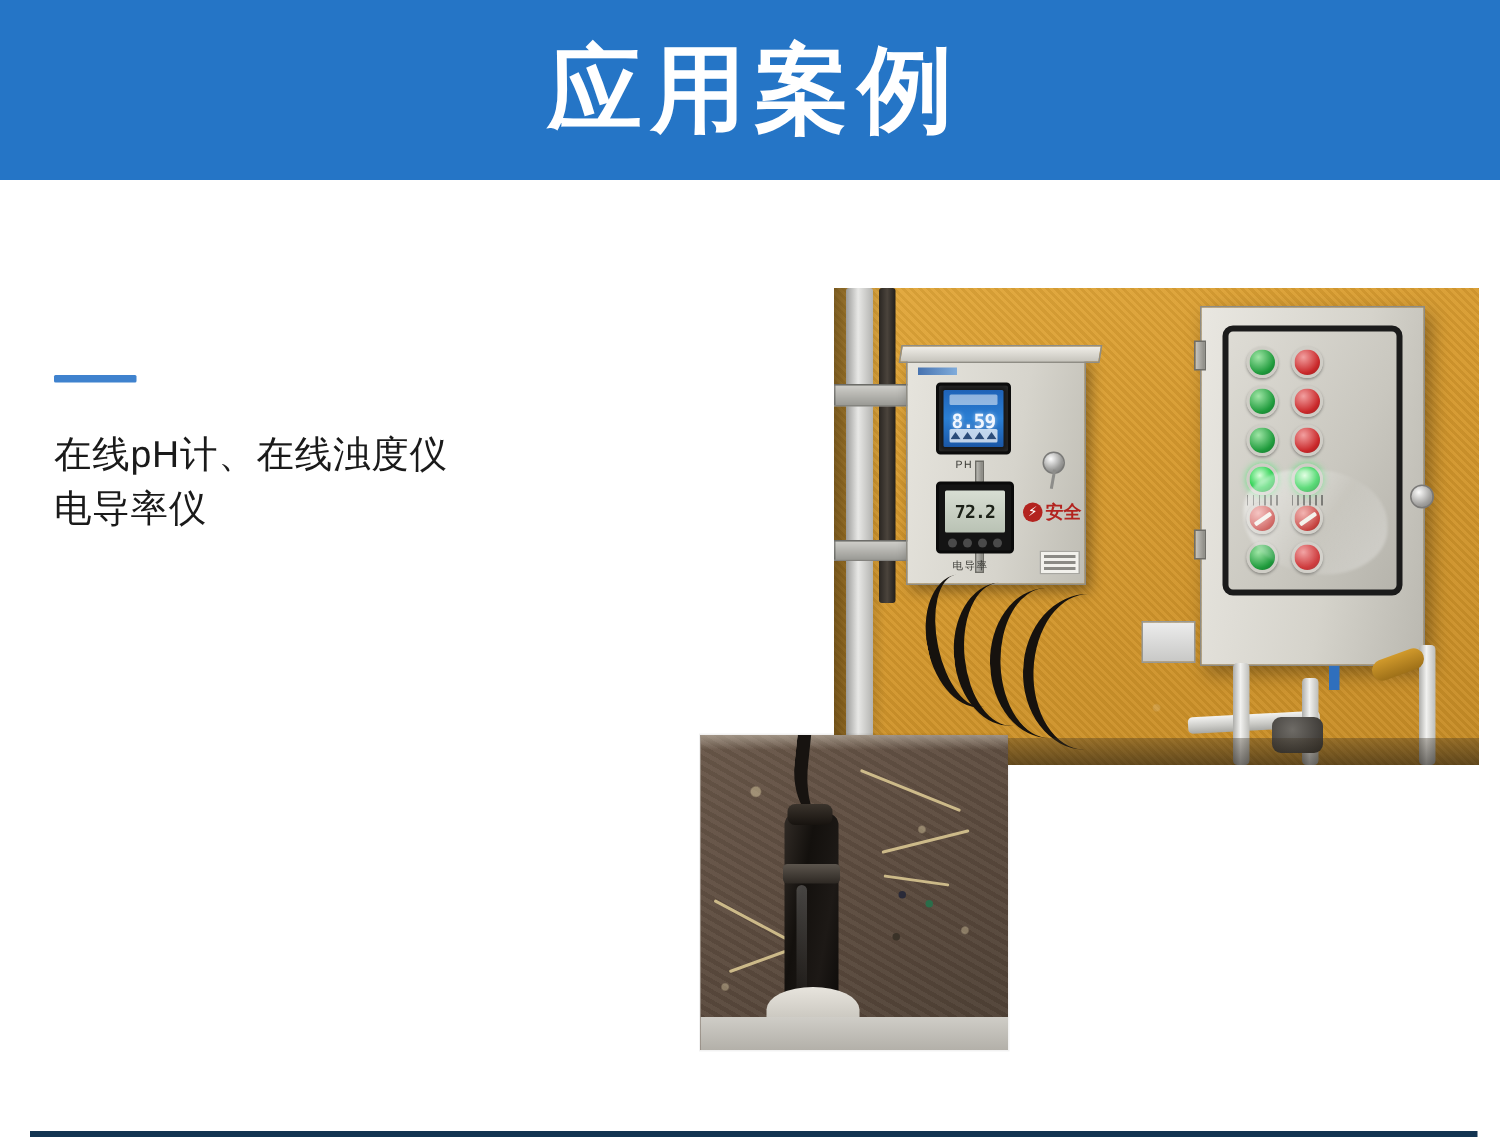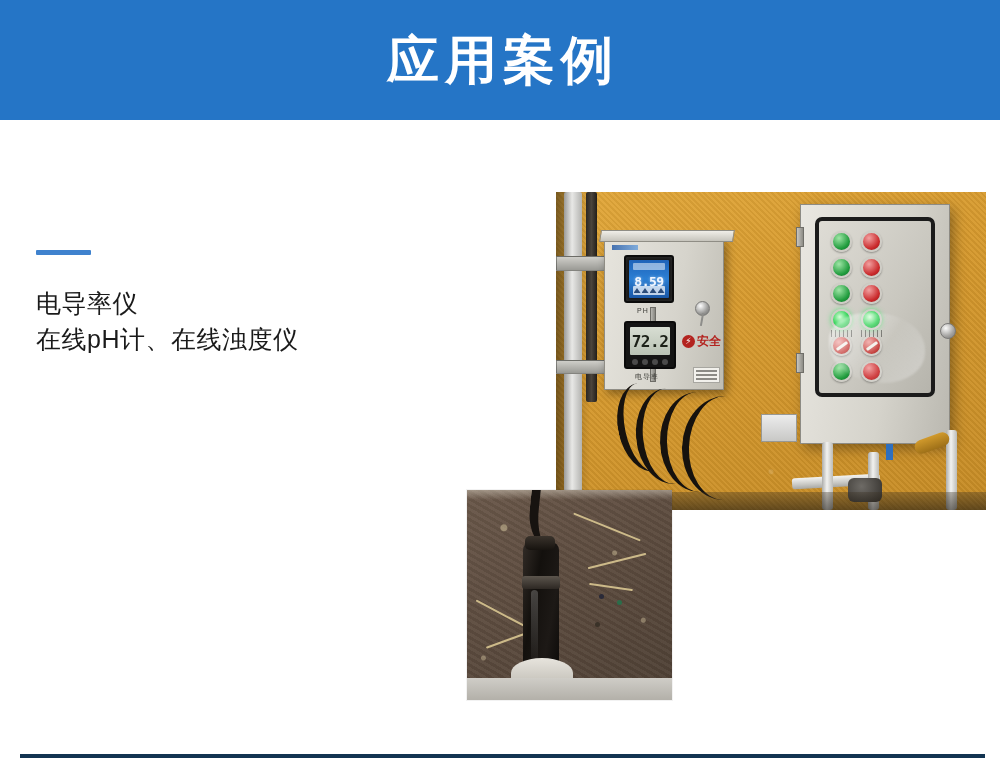--- a/index.html
+++ b/index.html
@@ -22,21 +22,21 @@
     left: 0; top: 0;
     width: 1000px;
     height: 120px;
     background: #2575c6;
     display: flex;
     align-items: center;
     justify-content: center;
   }
   .header-title {
     color: #ffffff;
-    font-size: 52px;
+    font-size: 63px;
     font-weight: 700;
     letter-spacing: 6px;
     line-height: 1;
     margin-left: 6px;
     white-space: nowrap;
   }
 
   
   .text-column {
     position: absolute;
@@ -231,21 +231,21 @@
   .cond-screen {
     width: 100%; height: 28px;
     background: linear-gradient(180deg, #d8ded3, #b9c2b4);
     border-radius: 1px;
     display: flex;
     align-items: center;
     justify-content: center;
   }
   .cond-value {
     font-family: "DejaVu Sans Mono", "Liberation Mono", monospace;
-    font-size: 16px;
+    font-size: 12px;
     font-weight: 700;
     color: #1c2118;
     letter-spacing: -0.5px;
   }
   .cond-keys {
     margin-top: 3px;
     height: 8px;
     display: flex;
     justify-content: space-around;
     align-items: center;
@@ -577,22 +577,22 @@
 <body>
 
 <div class="header-banner">
   <div class="header-title">应用案例</div>
 </div>
 
 <div class="text-column">
   <div class="title-rule"></div>
 
   <div class="subtitle-block">
+    <div class="subtitle-line">在线pH计、在线浊度仪</div>
     <div class="subtitle-line">电导率仪</div>
-    <div class="subtitle-line">在线pH计、在线浊度仪</div>
   </div>
 
 </div>
 
 <div class="photo-area">
   <div class="photo-main">
 
     <div class="wall"></div>
     <div class="wall-shadow-left"></div>
     <div class="pipe-vert"></div>

